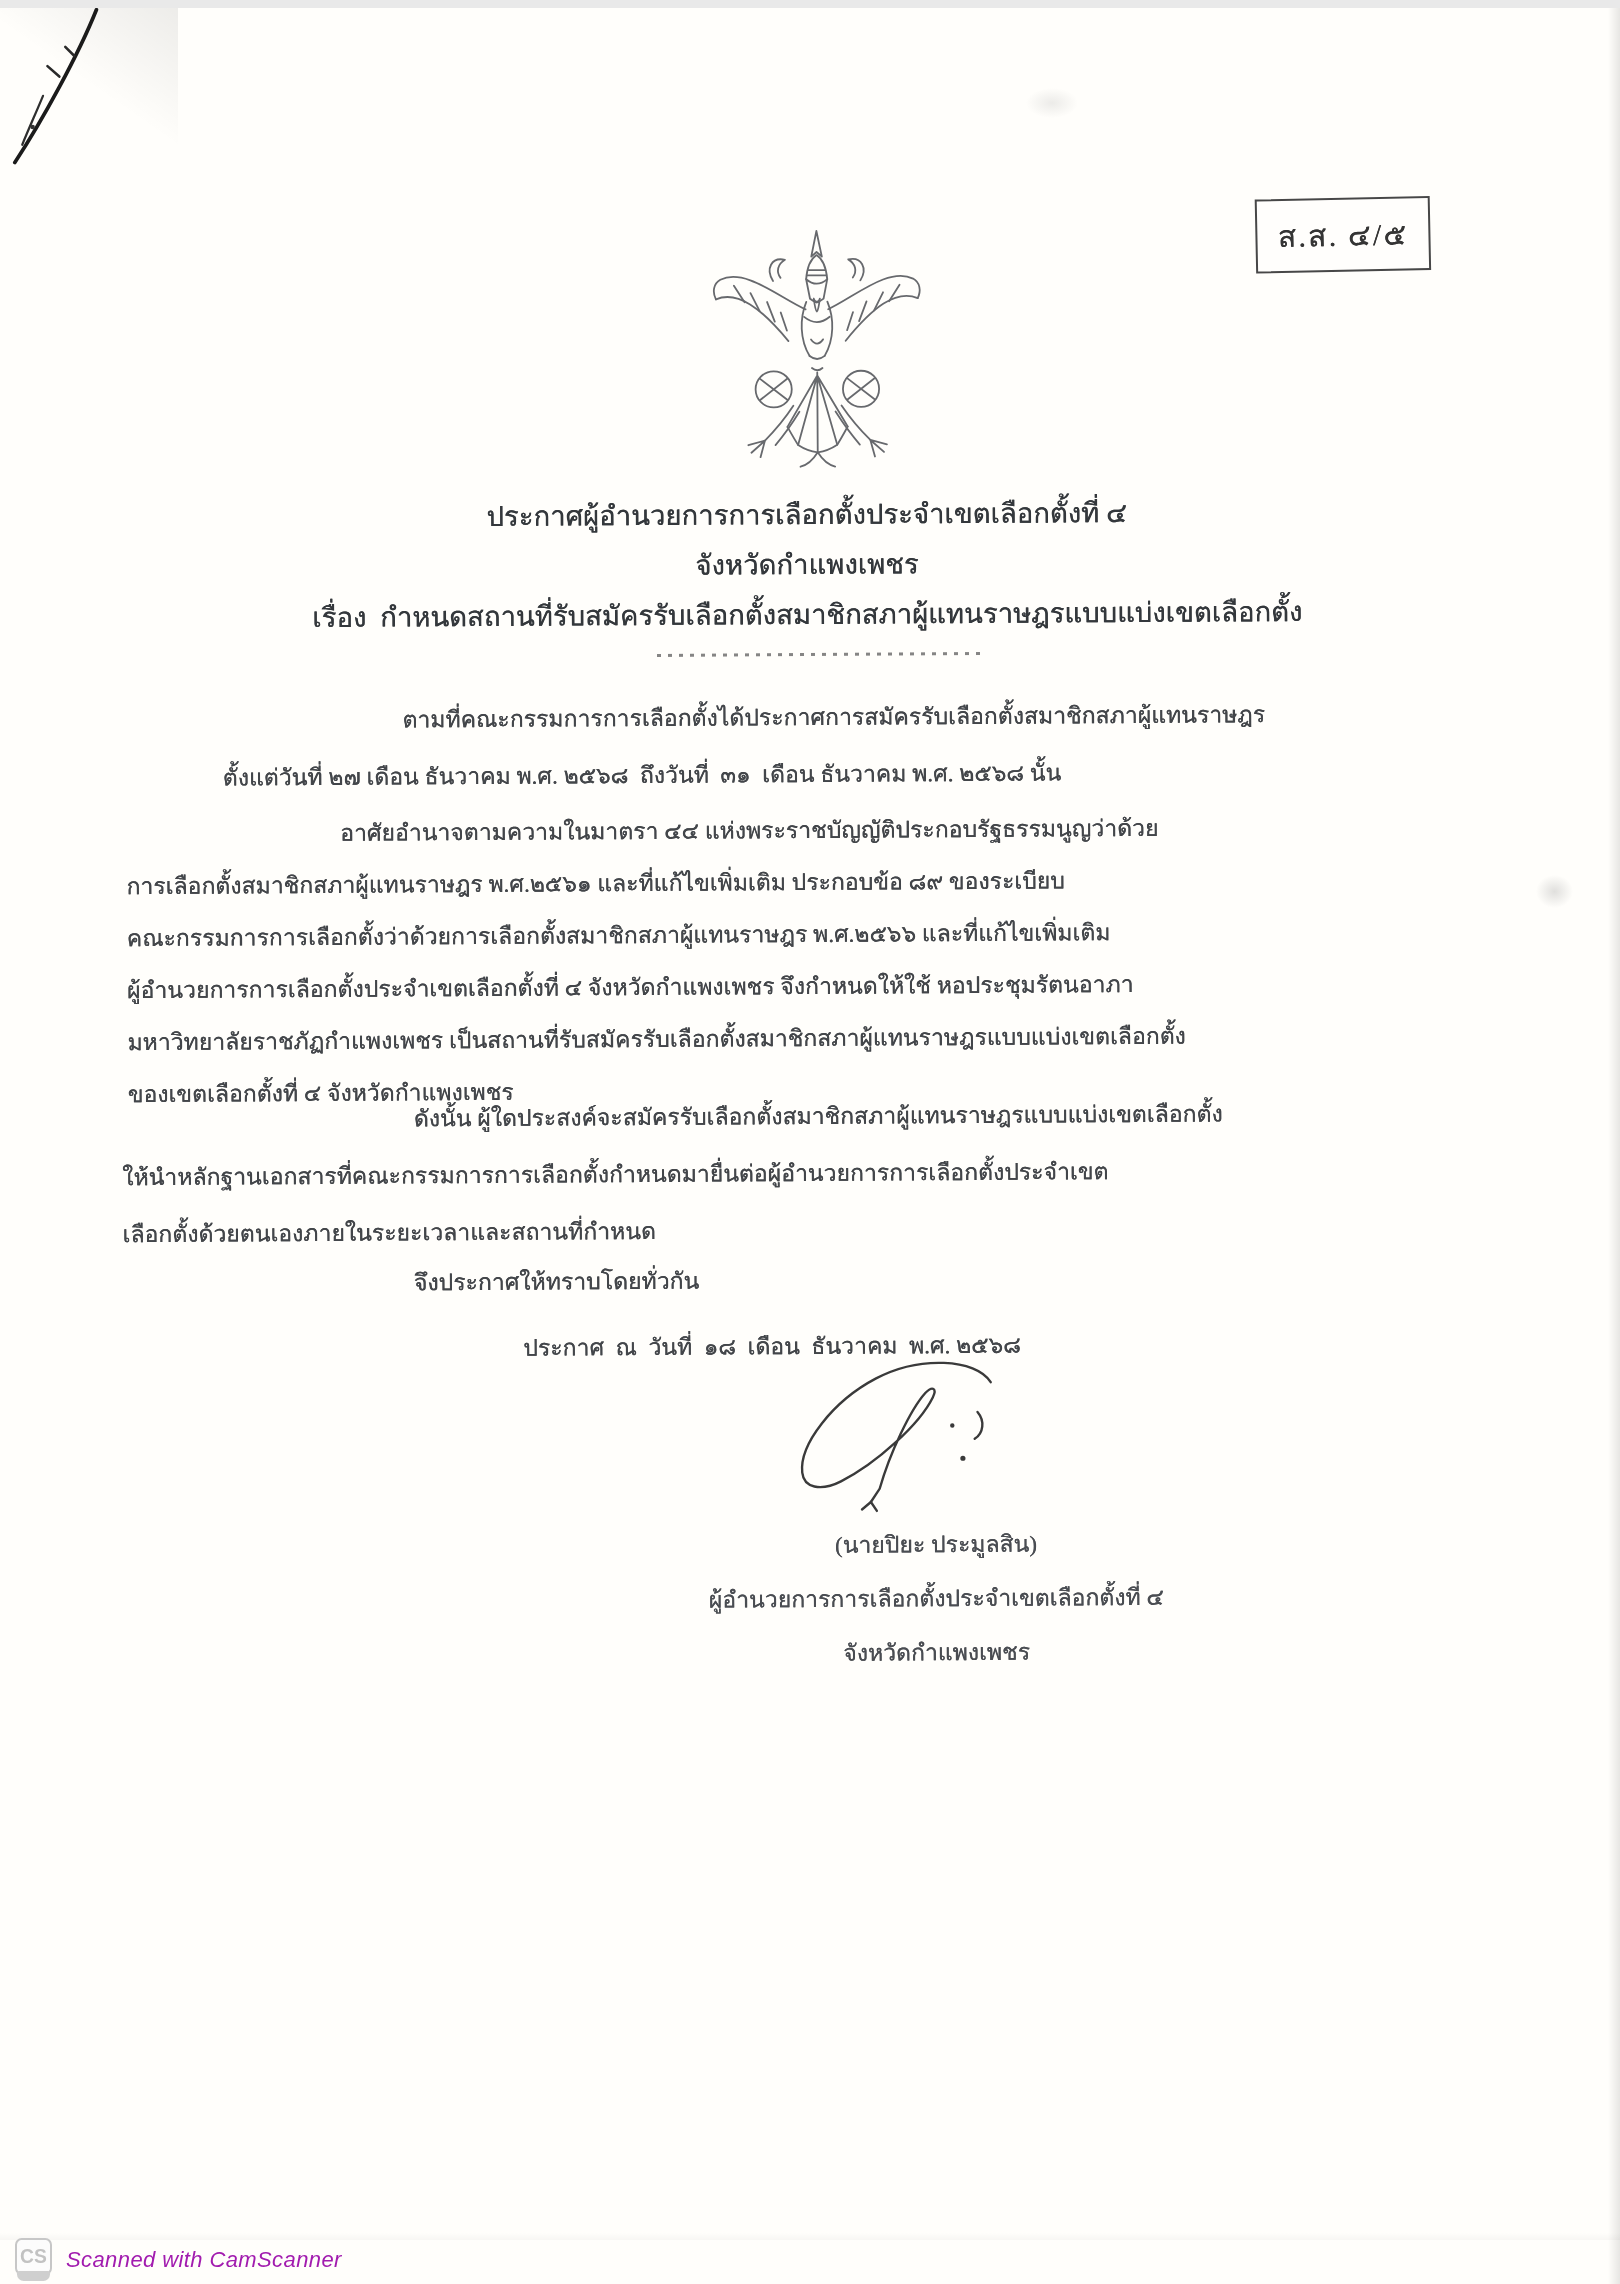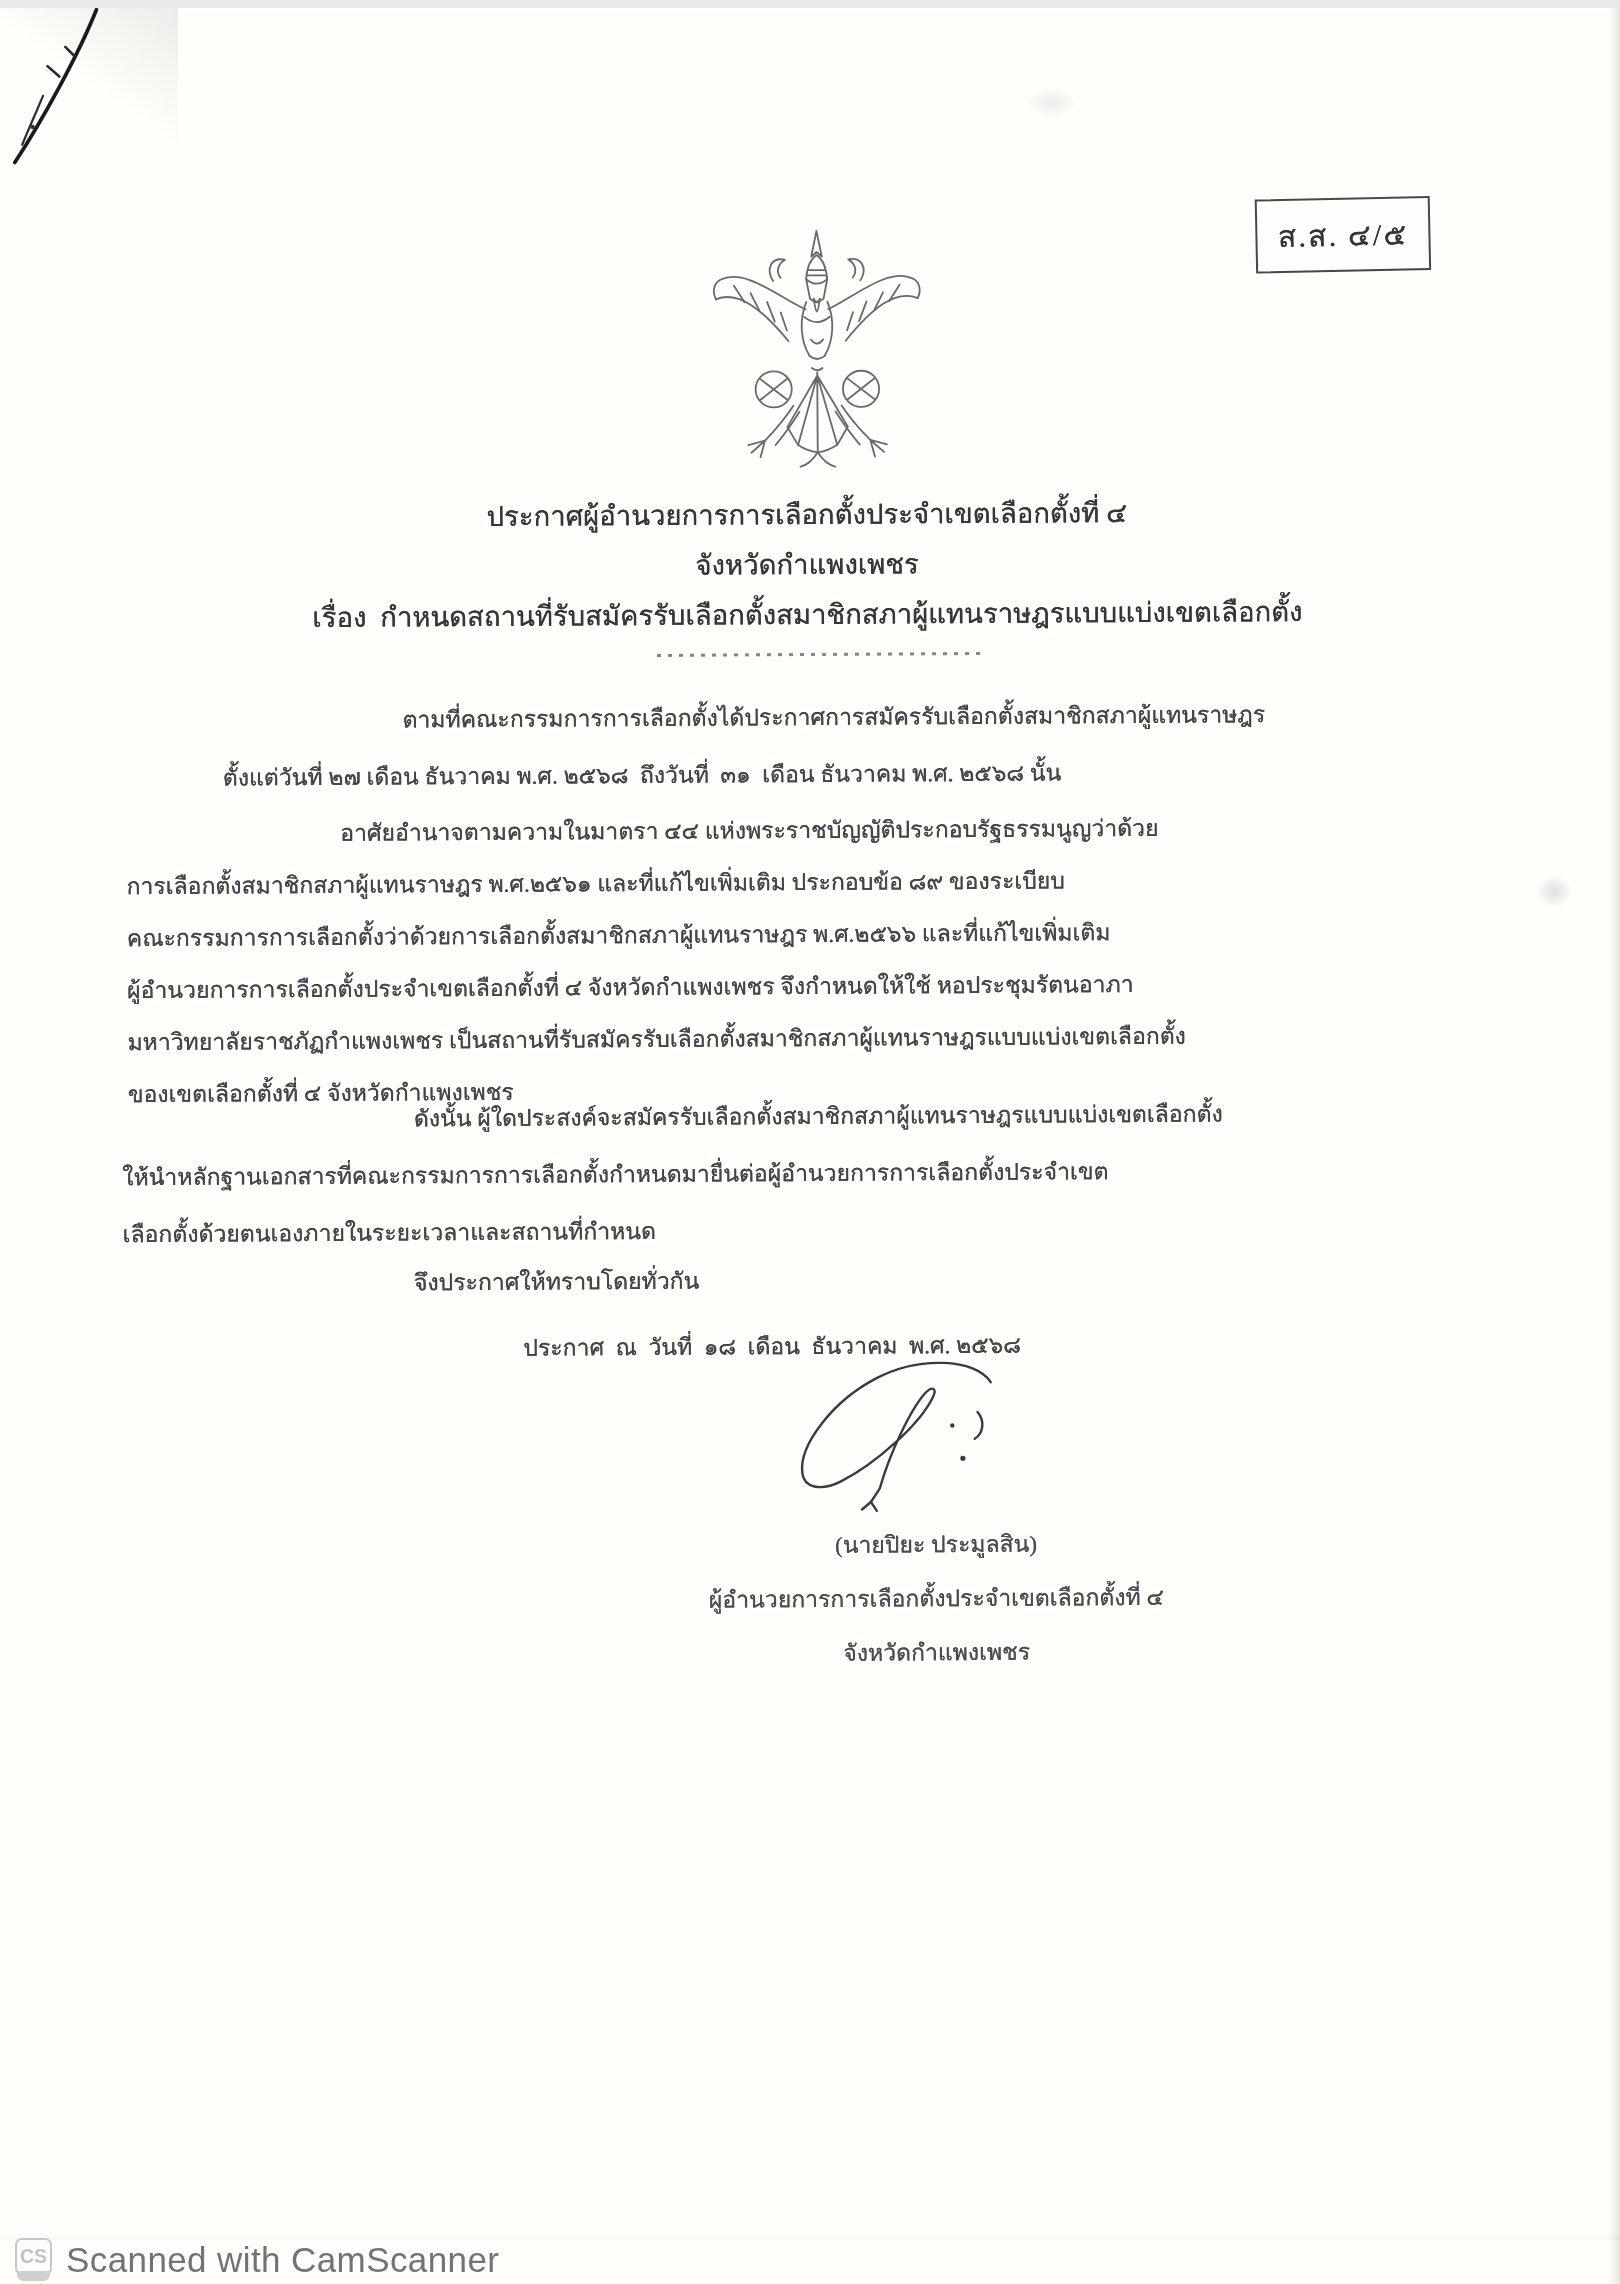--- a/index.html
+++ b/index.html
@@ -47,21 +47,21 @@
     font-size:23px;line-height:54px;color:#4a4d52;}
   
   .cam{position:absolute;left:15px;top:2230px;display:flex;align-items:center;gap:12px;
     font-family:"Liberation Sans","DejaVu Sans",sans-serif;}
   .cs-badge{position:relative;width:39px;height:43px;}
   .cs-box{width:33px;height:33px;border:2.2px solid #c7c7c7;border-radius:6.7px;background:#fcfcfc;
     display:flex;align-items:center;justify-content:center;
     font-weight:700;font-size:19.3px;color:#c2c2c2;}
   .cs-tab{position:absolute;left:2.2px;bottom:0;width:33px;height:9.7px;background:#cfcfcf;
     border-radius:2.2px 2.2px 6.7px 6.7px;}
-  .cam-text{font-size:35px;color:#737373;letter-spacing:0.4px;}
+  .cam-text{font-size:22px;color:#a21caf;letter-spacing:0.4px;font-style:italic;}
   
   .edge-right{position:absolute;right:0;top:0;width:13.4px;height:2284px;
     background:linear-gradient(to left,rgba(0,0,0,0.10),rgba(0,0,0,0));}
   .edge-bottom{position:absolute;left:0;bottom:52px;width:1621px;height:7.4px;
     background:linear-gradient(to top,rgba(0,0,0,0.03),rgba(0,0,0,0));}
   .smudge1{position:absolute;left:1026px;top:80px;width:52px;height:30px;border-radius:50%;
     background:radial-gradient(closest-side,rgba(120,120,120,0.14),rgba(120,120,120,0));}
   .smudge2{position:absolute;left:1536px;top:867px;width:37px;height:33px;border-radius:50%;
     background:radial-gradient(closest-side,rgba(100,100,100,0.2),rgba(100,100,100,0));}
   svg{display:block;}

